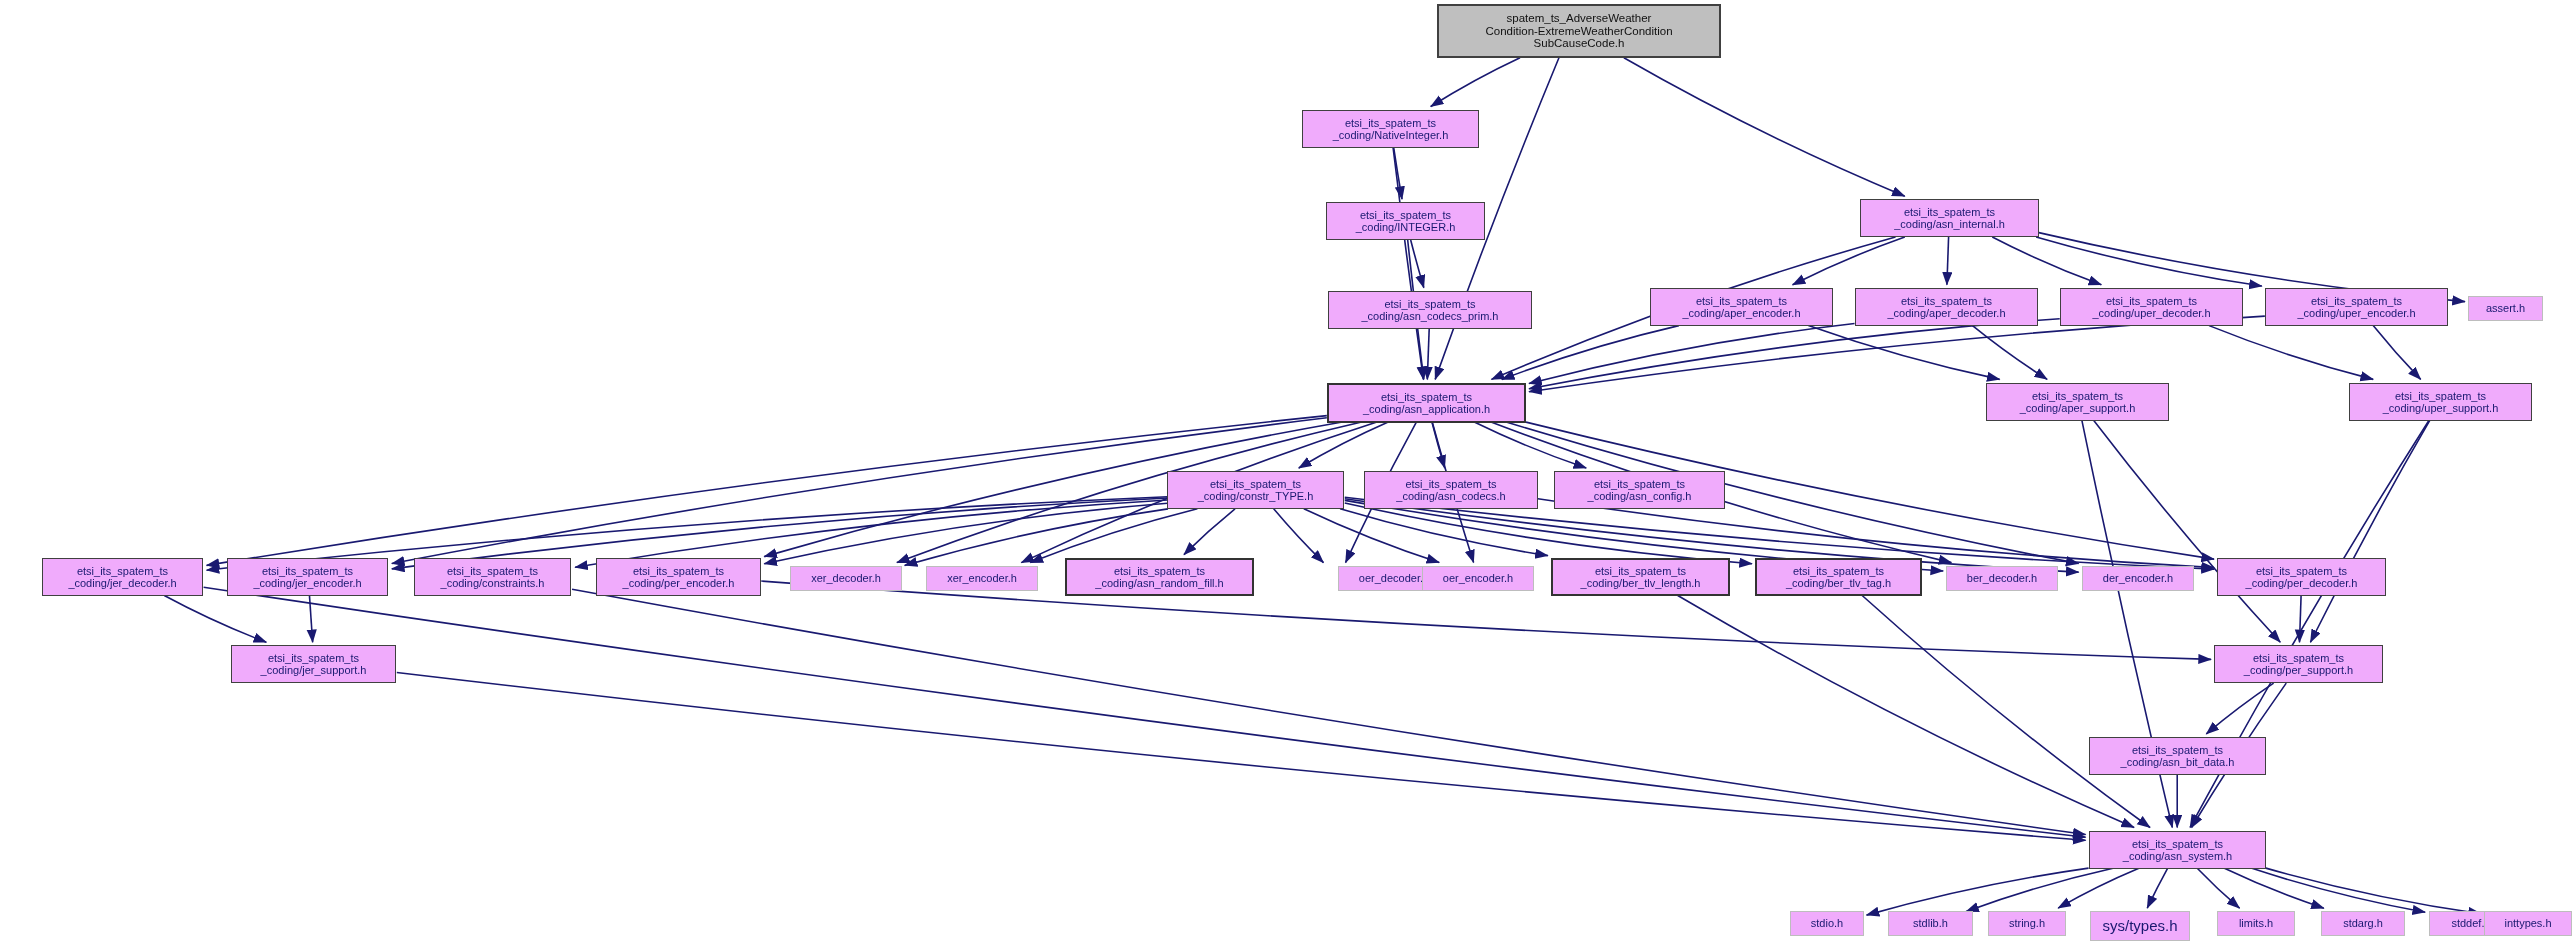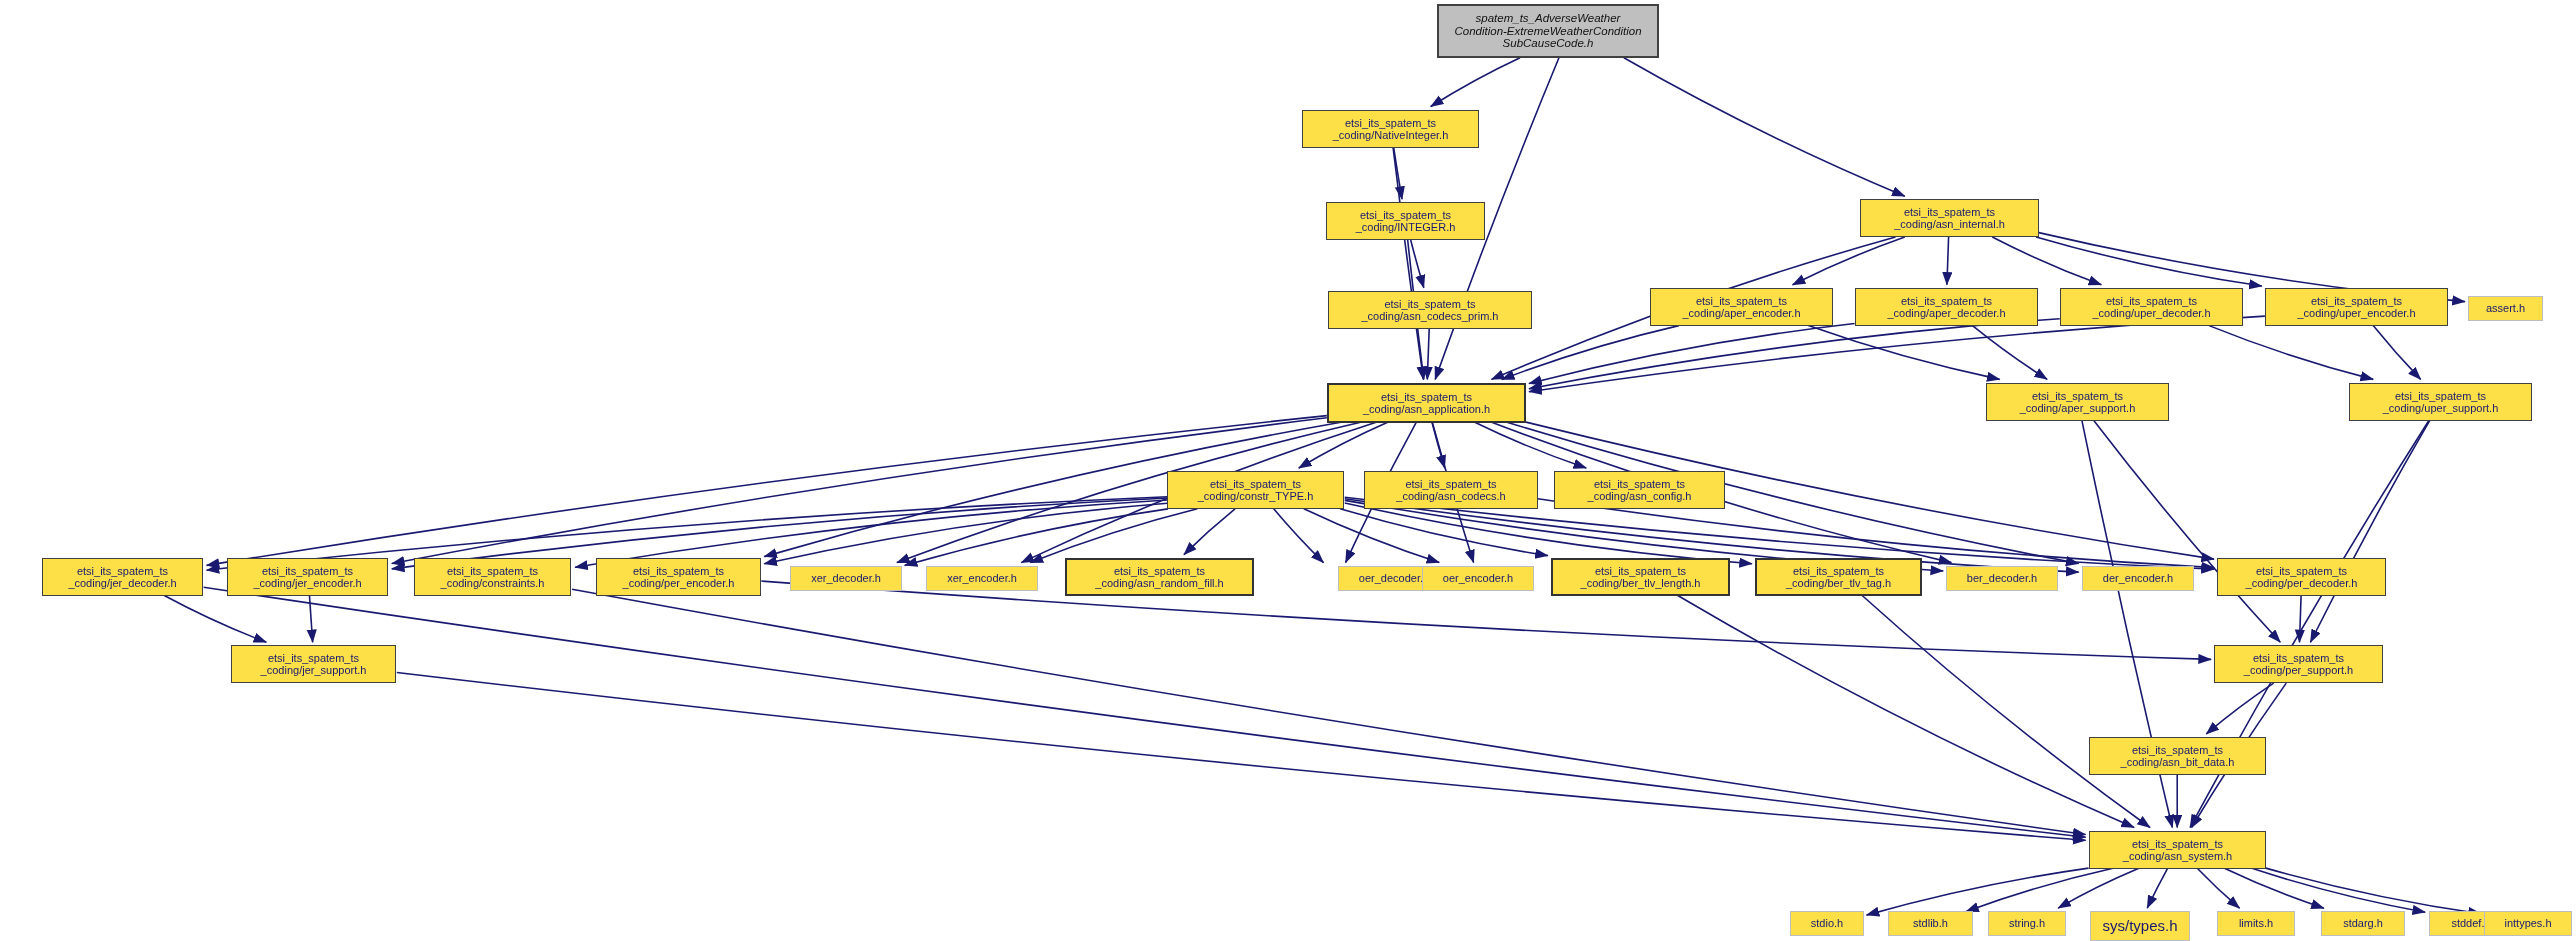--- a/index.html
+++ b/index.html
@@ -14,21 +14,21 @@
   }
   svg#edges {
     position: absolute; top: 0; left: 0; width: 2576px; height: 941px;
     pointer-events: none;
   }
   .node {
     position: absolute;
     box-sizing: border-box;
     display: flex; align-items: center; justify-content: center;
     text-align: center;
-    background: #fde047;
+    background: #f0abfc;
     border: 1px solid #bdbdbd;
     color: #191970;
     line-height: 1.12;
     white-space: pre-line;
     overflow: hidden;
   }
   .node.internal { border: 1.2px solid #404040; }
   .node.bold { border: 2px solid #333333; }
   .node.root {
     background: #bfbfbf; border: 2px solid #404040; color: #111111;
@@ -116,21 +116,21 @@
         <path d="M2121.5,872.0 Q2046.3,888.8 1974.0,915.4" fill="none" stroke="#191970" stroke-width="1.6" marker-end="url(#arrow)"></path>
         <path d="M2147.5,872.0 Q2105.7,889.5 2066.4,912.0" fill="none" stroke="#191970" stroke-width="1.6" marker-end="url(#arrow)"></path>
         <path d="M2176.3,872.0 Q2165.5,891.7 2155.9,912.0" fill="none" stroke="#191970" stroke-width="1.6" marker-end="url(#arrow)"></path>
         <path d="M2206.1,872.0 Q2226.3,893.1 2248.6,912.0" fill="none" stroke="#191970" stroke-width="1.6" marker-end="url(#arrow)"></path>
         <path d="M2233.4,872.0 Q2282.1,895.2 2333.3,912.0" fill="none" stroke="#191970" stroke-width="1.6" marker-end="url(#arrow)"></path>
         <path d="M2261.0,872.0 Q2346.5,900.0 2435.0,916.1" fill="none" stroke="#191970" stroke-width="1.6" marker-end="url(#arrow)"></path>
         <path d="M2275.0,871.8 Q2381.4,902.1 2491.0,917.6" fill="none" stroke="#191970" stroke-width="1.6" marker-end="url(#arrow)"></path>
       </g>
   </svg>
   <div id="node-layer">
-      <div class="node root" style="left: 1437px; top: 4px; width: 222px; height: 54px; font-size: 11.5px; font-style: italic;"><span class="lbl">spatem_ts_AdverseWeather
+      <div class="node root" style="left: 1437px; top: 4px; width: 284px; height: 54px; font-size: 11.5px;"><span class="lbl">spatem_ts_AdverseWeather
 Condition-ExtremeWeatherCondition
 SubCauseCode.h</span></div>
       <div class="node internal" style="left: 1302px; top: 110px; width: 177px; height: 38px; font-size: 11px;"><span class="lbl">etsi_its_spatem_ts
 _coding/NativeInteger.h</span></div>
       <div class="node internal" style="left: 1326px; top: 202px; width: 159px; height: 38px; font-size: 11px;"><span class="lbl">etsi_its_spatem_ts
 _coding/INTEGER.h</span></div>
       <div class="node internal" style="left: 1328px; top: 291px; width: 204px; height: 38px; font-size: 11px;"><span class="lbl">etsi_its_spatem_ts
 _coding/asn_codecs_prim.h</span></div>
       <div class="node internal" style="left: 1860px; top: 199px; width: 179px; height: 38px; font-size: 11px;"><span class="lbl">etsi_its_spatem_ts
 _coding/asn_internal.h</span></div>

